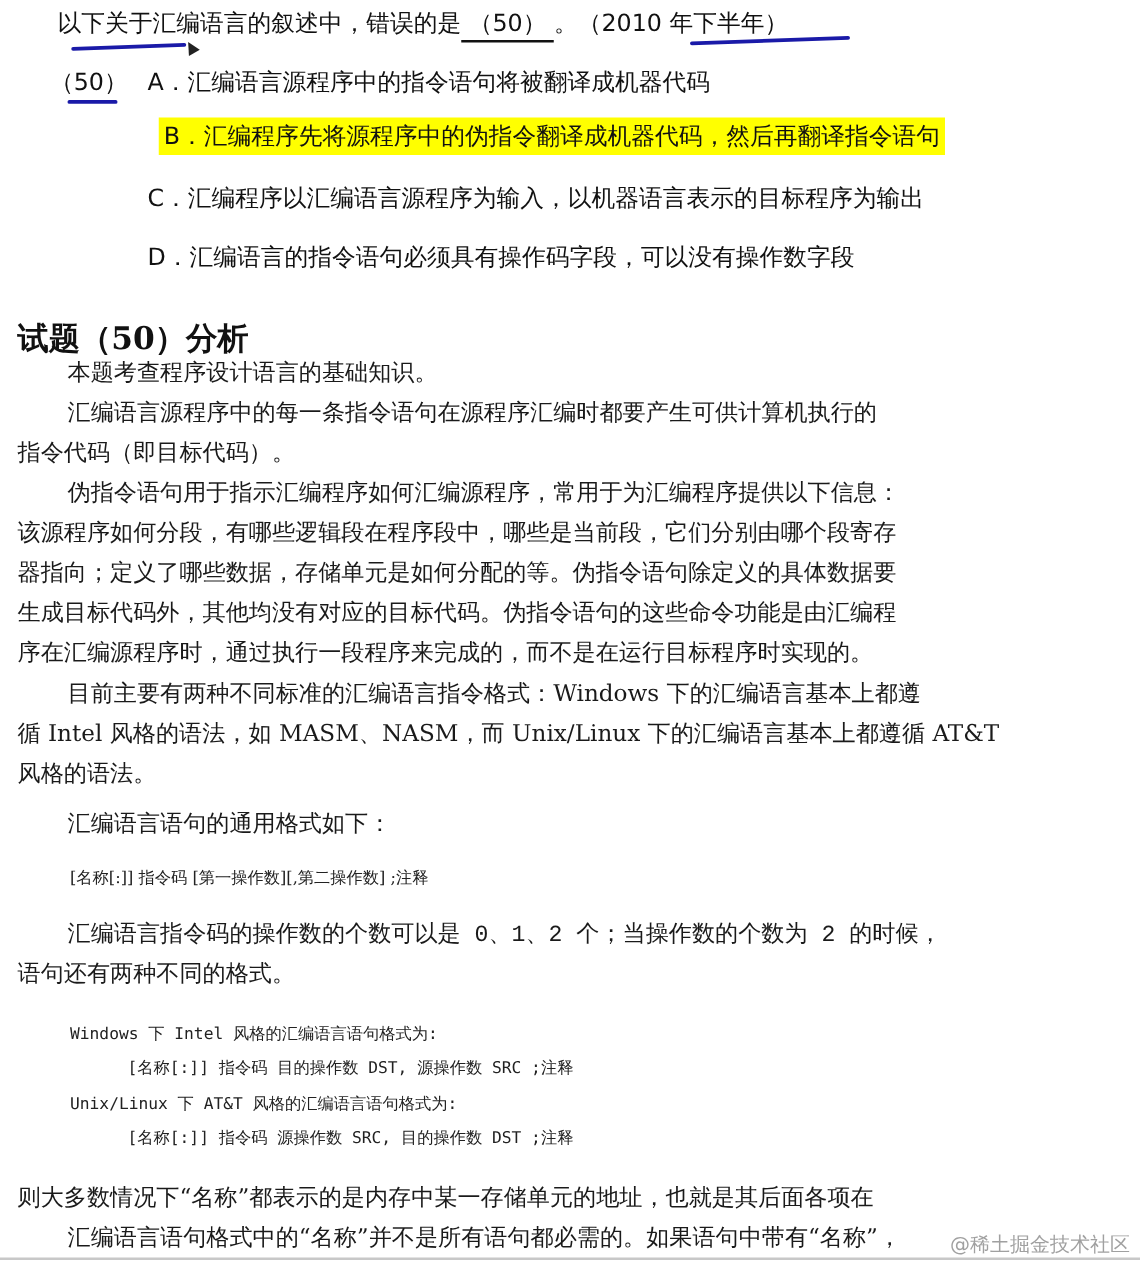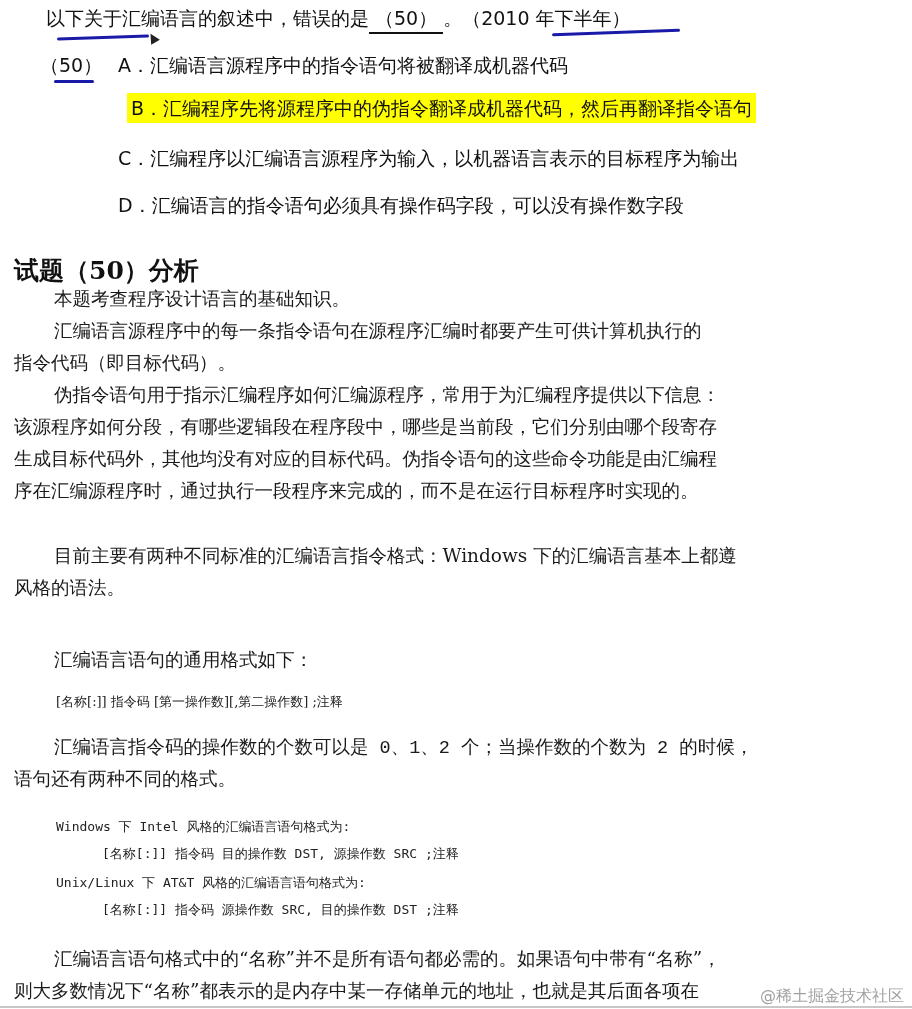--- a/index.html
+++ b/index.html
@@ -48,42 +48,44 @@
 <div class="p" style="top:283px;">
   <span class="line indent">本题考查程序设计语言的基础知识。</span>
 </div>
 <div class="p" style="top:315px;">
   <span class="line indent">汇编语言源程序中的每一条指令语句在源程序汇编时都要产生可供计算机执行的</span>
   <span class="line">指令代码（即目标代码）。</span>
 </div>
 <div class="p" style="top:379px;">
   <span class="line indent">伪指令语句用于指示汇编程序如何汇编源程序，常用于为汇编程序提供以下信息：</span>
   <span class="line">该源程序如何分段，有哪些逻辑段在程序段中，哪些是当前段，它们分别由哪个段寄存</span>
+  <span class="line">器指向；定义了哪些数据，存储单元是如何分配的等。伪指令语句除定义的具体数据要</span>
   <span class="line">生成目标代码外，其他均没有对应的目标代码。伪指令语句的这些命令功能是由汇编程</span>
   <span class="line">序在汇编源程序时，通过执行一段程序来完成的，而不是在运行目标程序时实现的。</span>
 </div>
 <div class="p" style="top:540px;">
   <span class="line indent">目前主要有两种不同标准的汇编语言指令格式：Windows 下的汇编语言基本上都遵</span>
+  <span class="line">循 Intel 风格的语法，如 MASM、NASM，而 Unix/Linux 下的汇编语言基本上都遵循 AT&amp;T</span>
   <span class="line">风格的语法。</span>
 </div>
 <div class="p" style="top:644px;">
   <span class="line indent">汇编语言语句的通用格式如下：</span>
 </div>
 
 <div class="code" style="left:56px; top:693px; font-family:'DejaVu Serif','Liberation Serif',serif;">[名称[:]] 指令码 [第一操作数][,第二操作数] ;注释</div>
 
 <div class="p" style="top:733px;font-family:Liberation Mono, monospace;">
   <span class="line indent">汇编语言指令码的操作数的个数可以是 0、1、2 个；当操作数的个数为 2 的时候，</span>
   <span class="line">语句还有两种不同的格式。</span>
 </div>
 
 <div class="code" style="left:56px; top:818px;">Windows 下 Intel 风格的汇编语言语句格式为:</div>
 <div class="code" style="left:102px; top:845px;">[名称[:]] 指令码 目的操作数 DST, 源操作数 SRC ;注释</div>
 <div class="code" style="left:56px; top:874px;text-align:right;">Unix/Linux 下 AT&amp;T 风格的汇编语言语句格式为:</div>
 <div class="code" style="left:102px; top:901px;">[名称[:]] 指令码 源操作数 SRC, 目的操作数 DST ;注释</div>
 
 <div class="p" style="top:943px;">
+  <span class="line">则大多数情况下“名称”都表示的是内存中某一存储单元的地址，也就是其后面各项在</span>
   <span class="line indent">汇编语言语句格式中的“名称”并不是所有语句都必需的。如果语句中带有“名称”，</span>
-  <span class="line">则大多数情况下“名称”都表示的是内存中某一存储单元的地址，也就是其后面各项在</span>
 </div>
 
 <div class="watermark">@稀土掘金技术社区</div>
 <div class="bottomrule"></div>
 
 </body></html>

